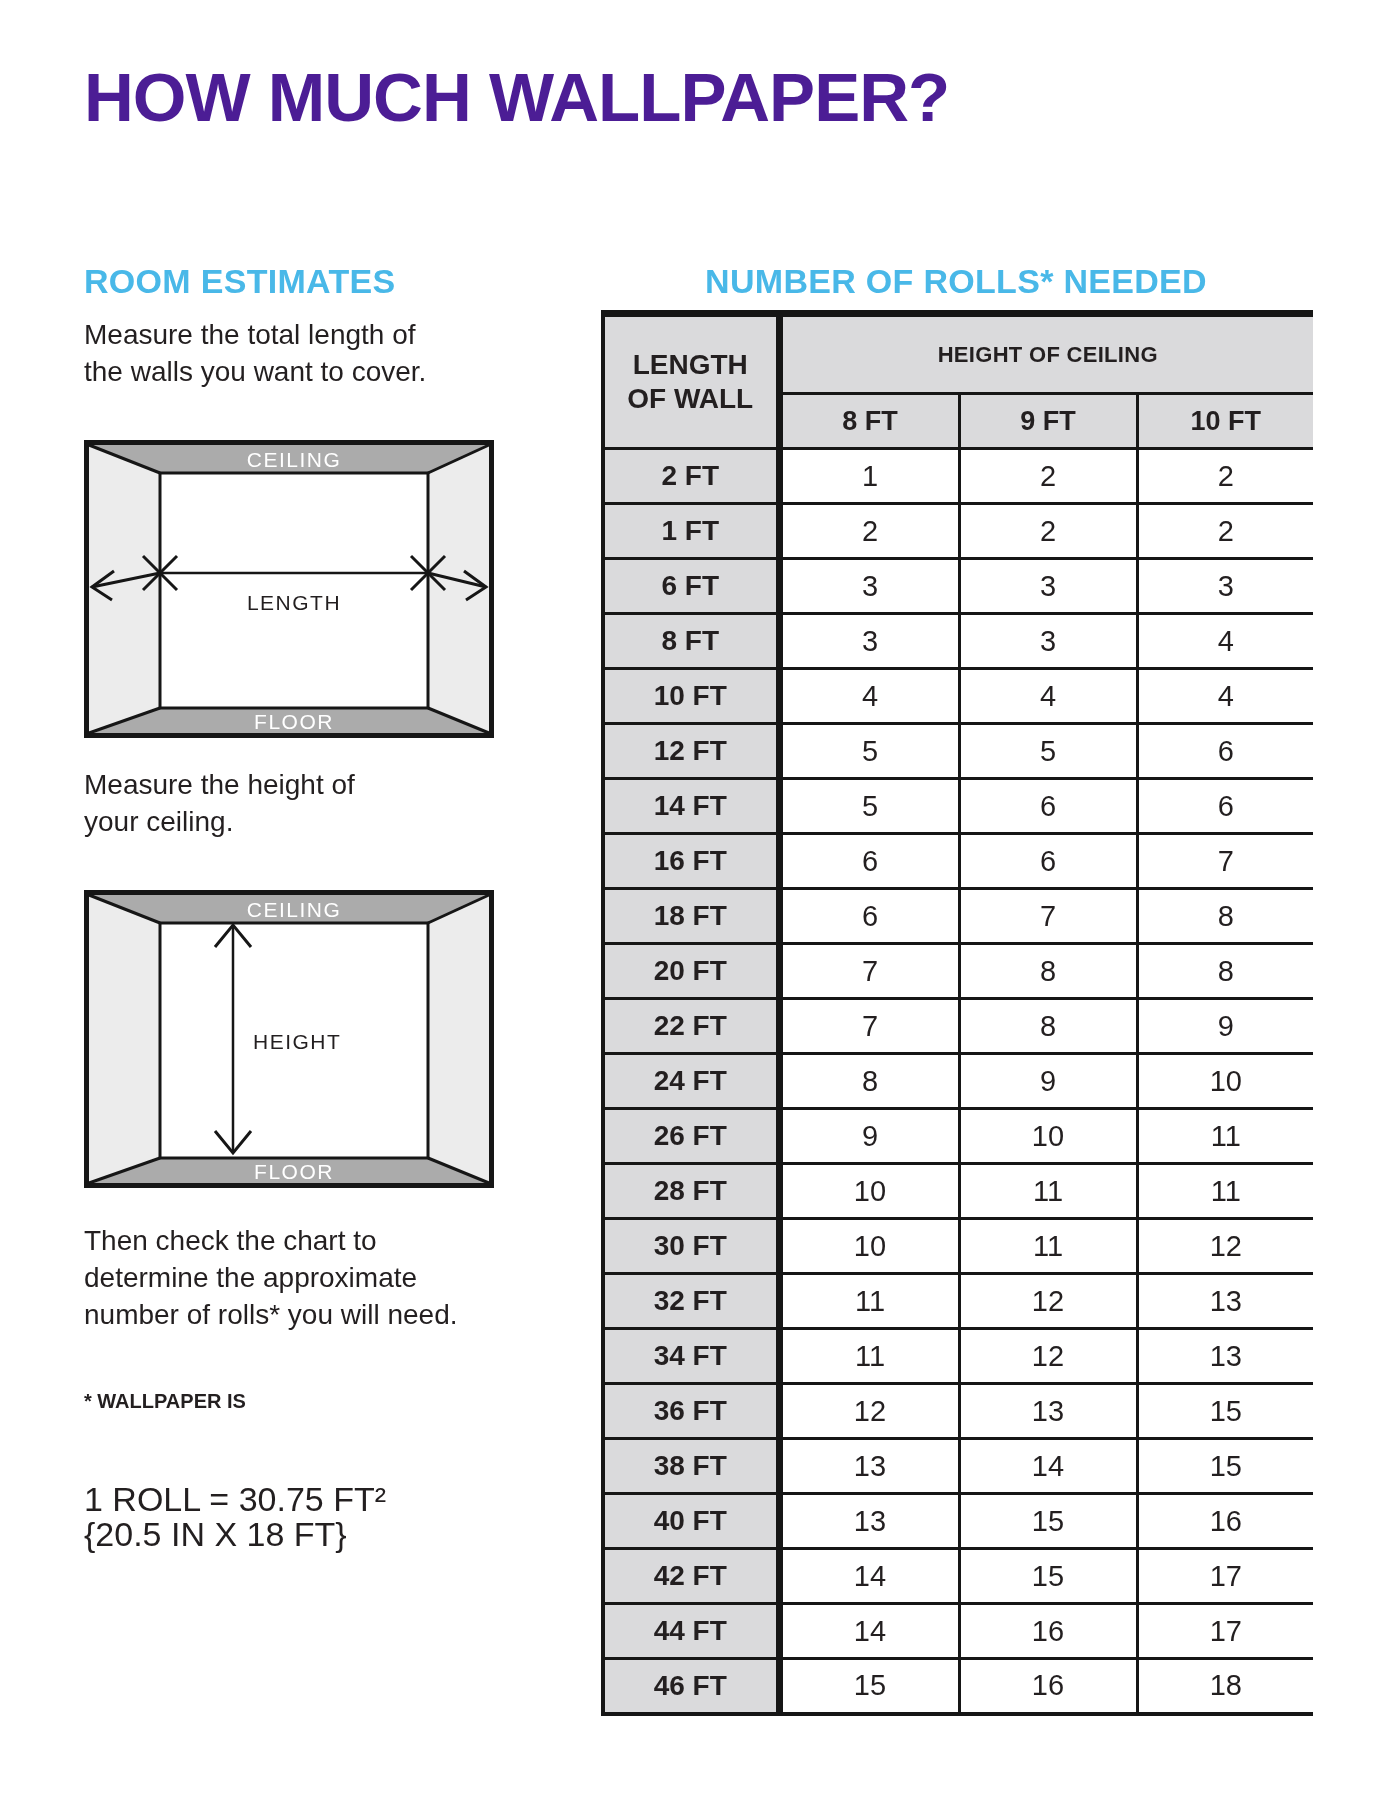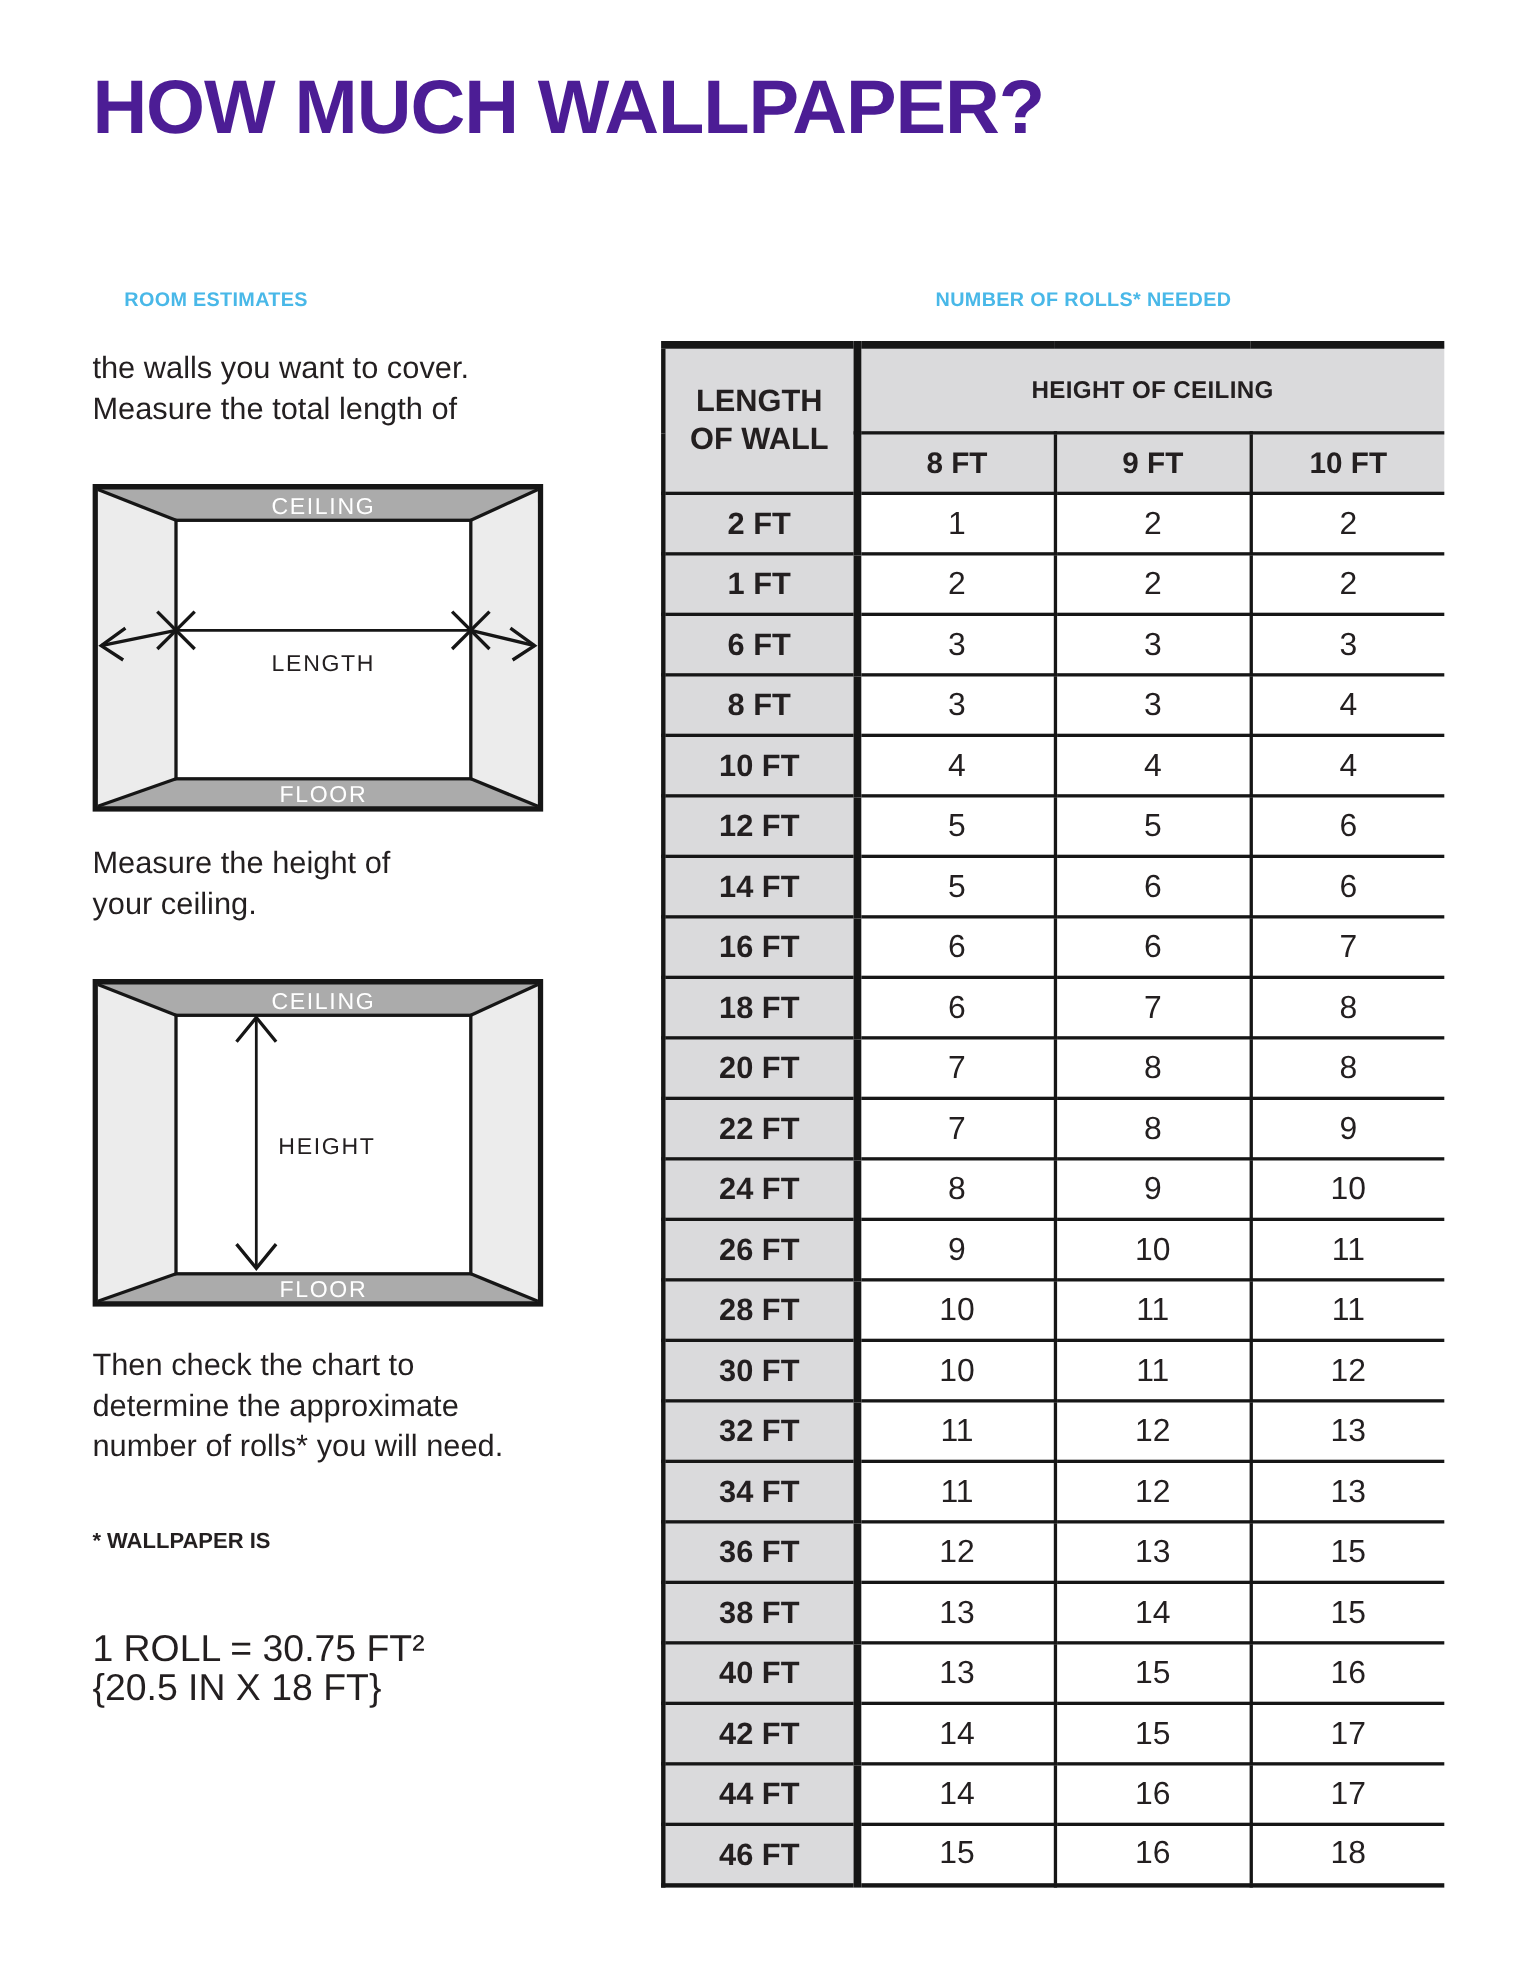--- a/index.html
+++ b/index.html
@@ -3,22 +3,22 @@
 <meta charset="utf-8">
 <style>
   * { margin:0; padding:0; box-sizing:border-box; }
   html,body { width:1391px; height:1800px; background:#ffffff; overflow:hidden;
               font-family:"Liberation Sans","DejaVu Sans",sans-serif; color:#231f20; }
   .abs { position:absolute; }
 
   .page-title { left:84px; top:58px; font-size:69px; font-weight:700;
                 letter-spacing:-1px; color:#4c1d95; }
 
-  .section-heading { top:262px; font-size:18px; font-weight:700; color:#49b8e8;
-                     letter-spacing:0.3px;margin-left:29px; }
+  .section-heading { top:262px; font-size:34px; font-weight:700; color:#49b8e8;
+                     letter-spacing:0.3px; }
   .left-heading  { left:84px; }
   .table-heading { left:601px; width:710px; text-align:center; }
 
   .para { left:84px; width:440px; font-size:28px; line-height:37px; color:#231f20; }
   .para span { display:block; }
   .p1 { top:316px; }
   .p2 { top:766px; }
   .p3 { top:1222px; }
 
   .note { left:84px; top:1384px; font-size:20px; font-weight:700; line-height:34px; }
@@ -52,22 +52,22 @@
 </style>
 </head>
 <body>
 
 <h1 class="abs page-title">HOW MUCH WALLPAPER?</h1>
 
 <div class="abs section-heading left-heading">ROOM ESTIMATES</div>
 <div class="abs section-heading table-heading">NUMBER OF ROLLS* NEEDED</div>
 
 <div class="abs para p1">
+  <span>Measure the total length of</span>
   <span>the walls you want to cover.</span>
-  <span>Measure the total length of</span>
 </div>
 
 <svg class="abs diagram d1" viewBox="0 0 410 298">
   <rect x="3" y="3" width="404" height="292" fill="#ffffff" stroke="#161616" stroke-width="6"></rect>
   <polygon points="5,5 405,5 344,33 76,33" fill="#ababab"></polygon>
   <polygon points="5,293 405,293 344,268 76,268" fill="#ababab"></polygon>
   <polygon points="5,5 76,33 76,268 5,293" fill="#ececec"></polygon>
   <polygon points="405,5 344,33 344,268 405,293" fill="#ececec"></polygon>
   <rect x="76" y="33" width="268" height="235" fill="#ffffff" stroke="#161616" stroke-width="3"></rect>
   <g stroke="#161616" stroke-width="3">

